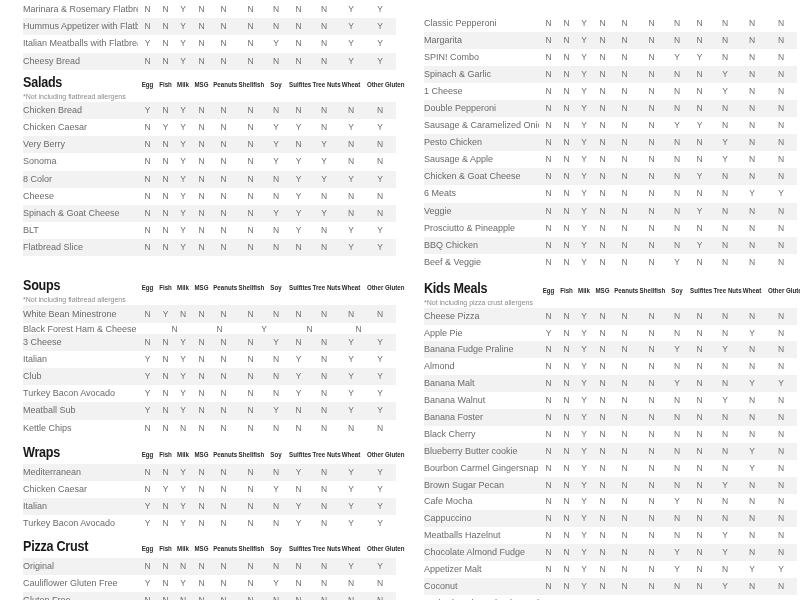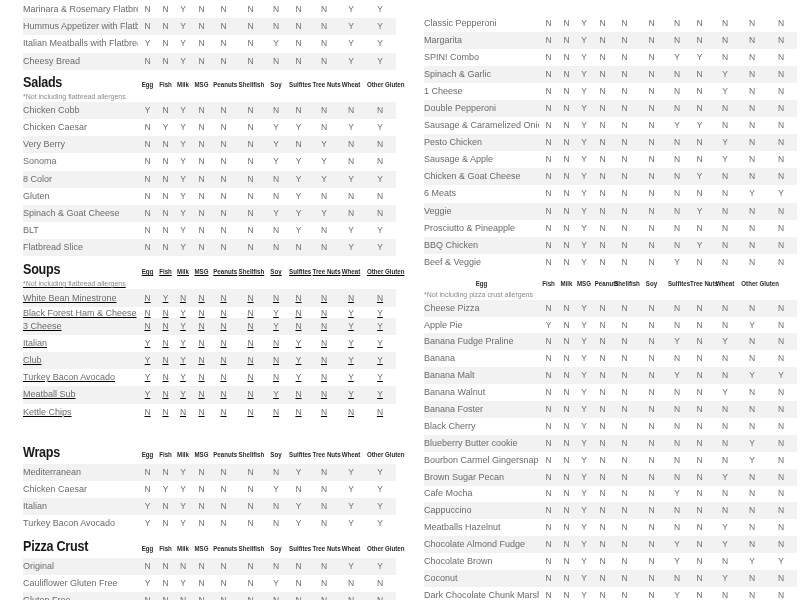--- a/index.html
+++ b/index.html
@@ -27,32 +27,32 @@
     transform-origin:left bottom; white-space:nowrap; line-height:17px; }
   .col-label { font-size:7.5px; font-weight:bold; color:#2a2a2a; text-align:center;
     transform:scaleX(0.82); transform-origin:center bottom; white-space:nowrap;
     line-height:10px; }
   .section-subtitle { font-size:7px; color:#8a8a8a; line-height:9px; margin-top:1px; }
 
   .row { height:17.2px; }
   .col-right .sec-0 .row { height:17.05px; }
   .col-right .sec-1 .row { height:16.9px; }
   .row.shaded { background:#f2f2f2; }
-  .row.clipped { height:11px; overflow:hidden; align-items:start; }
+  .row.clipped { height:11px; overflow:hidden; align-items:start;gap:27px; }
   .row.clipped > * { padding-top:1px; }
 
   .item-name { font-size:9px; color:#6b6b6b; white-space:nowrap; overflow:hidden;
     line-height:11px; }
   .cell-val { font-size:8.5px; color:#6f6f6f; text-align:center; line-height:11px; }
 
   
   .col-left  .sec-0 { margin-top:1px; }
   .col-left  .sec-1 { margin-top:3px; }
-  .col-left  .sec-2 { margin-top:4px;text-decoration:underline; }
-  .col-left  .sec-3 { margin-top:22px; }
+  .col-left  .sec-2 { margin-top:20px; }
+  .col-left  .sec-3 { margin-top:6px; }
   .col-left  .sec-4 { margin-top:4px; }
   .col-right .sec-0 { margin-top:15px; }
   .col-right .sec-1 { margin-top:8px; }
   .section-header.no-sub { margin-bottom:3px; }
 </style>
 </head>
 <body>
 
 <div class="page">
   <div class="menu-col col-left" id="col-left">
@@ -126,21 +126,21 @@
             <div class="col-label">Shellfish</div>
             <div class="col-label">Soy</div>
             <div class="col-label">Sulfites</div>
             <div class="col-label">Tree Nuts</div>
             <div class="col-label">Wheat</div>
             <div class="col-label">Other Gluten</div>
           </div>
           <div class="section-subtitle">*Not including flatbread allergens</div>
         </div>
         <div class="grid row shaded">
-          <div class="item-name">Chicken Cobb</div>
+          <div class="item-name">Chicken Bread</div>
           <div class="cell-val">Y</div>
           <div class="cell-val">N</div>
           <div class="cell-val">Y</div>
           <div class="cell-val">N</div>
           <div class="cell-val">N</div>
           <div class="cell-val">N</div>
           <div class="cell-val">N</div>
           <div class="cell-val">N</div>
           <div class="cell-val">N</div>
           <div class="cell-val">N</div>
@@ -196,21 +196,21 @@
           <div class="cell-val">N</div>
           <div class="cell-val">N</div>
           <div class="cell-val">N</div>
           <div class="cell-val">N</div>
           <div class="cell-val">Y</div>
           <div class="cell-val">Y</div>
           <div class="cell-val">Y</div>
           <div class="cell-val">Y</div>
         </div>
         <div class="grid row">
-          <div class="item-name">Gluten</div>
+          <div class="item-name">Cheese</div>
           <div class="cell-val">N</div>
           <div class="cell-val">N</div>
           <div class="cell-val">Y</div>
           <div class="cell-val">N</div>
           <div class="cell-val">N</div>
           <div class="cell-val">N</div>
           <div class="cell-val">N</div>
           <div class="cell-val">Y</div>
           <div class="cell-val">N</div>
           <div class="cell-val">N</div>
@@ -734,20 +734,21 @@
           <div class="cell-val">Y</div>
           <div class="cell-val">N</div>
           <div class="cell-val">N</div>
           <div class="cell-val">N</div>
           <div class="cell-val">N</div>
         </div>
       </div>
       <div class="section sec-1">
         <div class="section-header">
           <div class="header-grid">
+            <div class="title-cell"><span class="section-title">Kids Meals</span></div>
             <div class="col-label">Egg</div>
             <div class="col-label">Fish</div>
             <div class="col-label">Milk</div>
             <div class="col-label">MSG</div>
             <div class="col-label">Peanuts</div>
             <div class="col-label">Shellfish</div>
             <div class="col-label">Soy</div>
             <div class="col-label">Sulfites</div>
             <div class="col-label">Tree Nuts</div>
             <div class="col-label">Wheat</div>
@@ -791,21 +792,21 @@
           <div class="cell-val">N</div>
           <div class="cell-val">N</div>
           <div class="cell-val">N</div>
           <div class="cell-val">Y</div>
           <div class="cell-val">N</div>
           <div class="cell-val">Y</div>
           <div class="cell-val">N</div>
           <div class="cell-val">N</div>
         </div>
         <div class="grid row">
-          <div class="item-name">Banana</div>
+          <div class="item-name">Almond</div>
           <div class="cell-val">N</div>
           <div class="cell-val">N</div>
           <div class="cell-val">Y</div>
           <div class="cell-val">N</div>
           <div class="cell-val">N</div>
           <div class="cell-val">N</div>
           <div class="cell-val">N</div>
           <div class="cell-val">N</div>
           <div class="cell-val">N</div>
           <div class="cell-val">N</div>
@@ -959,21 +960,21 @@
           <div class="cell-val">N</div>
           <div class="cell-val">N</div>
           <div class="cell-val">N</div>
           <div class="cell-val">Y</div>
           <div class="cell-val">N</div>
           <div class="cell-val">Y</div>
           <div class="cell-val">N</div>
           <div class="cell-val">N</div>
         </div>
         <div class="grid row">
-          <div class="item-name">Chocolate Brown</div>
+          <div class="item-name">Appetizer Malt</div>
           <div class="cell-val">N</div>
           <div class="cell-val">N</div>
           <div class="cell-val">Y</div>
           <div class="cell-val">N</div>
           <div class="cell-val">N</div>
           <div class="cell-val">N</div>
           <div class="cell-val">Y</div>
           <div class="cell-val">N</div>
           <div class="cell-val">N</div>
           <div class="cell-val">Y</div>

